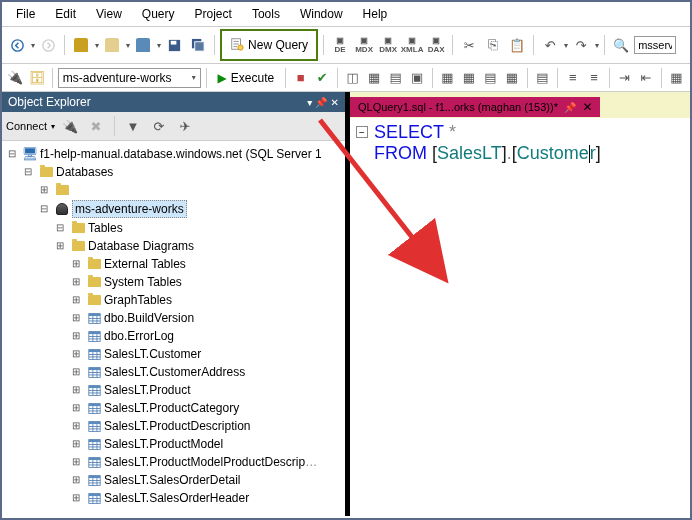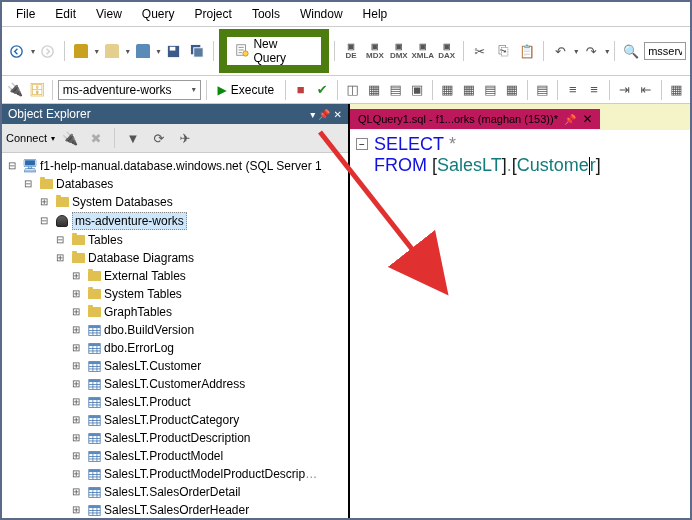--- a/index.html
+++ b/index.html
@@ -7,31 +7,31 @@
   
   .menubar { display: flex; background: #fff; padding: 2px 4px; border-bottom: 1px solid #ccc; }
   .menubar-item { padding: 3px 10px; cursor: pointer; }
   
   .toolbar { display: flex; align-items: center; padding: 2px 4px; border-bottom: 1px solid #ccc; gap: 2px; min-height: 28px; }
   .tbtn { width: 22px; height: 22px; display: inline-flex; align-items: center; justify-content: center; cursor: pointer; color: #555; font-size: 13px; }
   .tbtn svg { width: 15px; height: 15px; }
   .sep { width: 1px; height: 20px; background: #ccc; margin: 0 3px; }
   .dd-arr { font-size: 8px; margin-left: 1px; color: #555; }
   .newq { display: flex; align-items: center; gap: 4px; padding: 2px 6px; cursor: pointer; height: 24px; }
-  .newq-box { border: 8px solid #4d7c0f; padding: 2px; }
+  .newq-box { border: 2px solid #4d7c0f; padding: 2px; }
   .gicon { width: 14px; height: 14px; display: inline-block; background: #4a6; border-radius: 2px 2px 0 0; position: relative; }
   .gicon.blue { background: #5a8ab8; }
   .gicon.gold { background: #c9a020; }
   .db-combo { display: flex; align-items: center; border: 1px solid #999; padding: 1px 4px; height: 20px; width: 160px; justify-content: space-between; }
   .exec-btn { display: flex; align-items: center; gap: 4px; padding: 2px 6px; cursor: pointer; }
   .exec-tri { color: #0a8a0a; font-size: 12px; }
   .textin { border: 1px solid #999; padding: 1px 3px; height: 18px; font-size: 11px; }
   
   .main { display: flex; height: calc(100% - 92px); }
-  .oe-panel { width: 348px; border-right: 2px solid #000000; display: flex; flex-direction: column; background: #f0f0f0; }
+  .oe-panel { width: 348px; border-right: 5px solid #000000; display: flex; flex-direction: column; background: #f0f0f0; }
   .oe-title { background: #3a5a7a; color: #fff; padding: 3px 6px; display: flex; align-items: center; justify-content: space-between; font-size: 12px; }
   .oe-title-ctrls { display: flex; gap: 3px; }
   .oe-title-ctrls span { cursor: pointer; font-size: 10px; }
   .oe-tb { background: #e8e8e8; padding: 3px 4px; display: flex; align-items: center; gap: 4px; border-bottom: 1px solid #ccc; font-size: 11px; }
   .oe-tree { flex: 1; background: #fff; padding: 4px 2px; overflow: hidden; }
   .tree-row { display: flex; align-items: center; padding: 1px 0; white-space: nowrap; line-height: 16px; }
   .tree-row.sel .label { background: #cee6fa; border: 1px dotted #888; padding: 0 2px; }
   .ind { display: inline-block; }
   .exp { width: 12px; display: inline-flex; cursor: pointer; color: #555; }
   .exp.minus::before { content: "⊟"; font-size: 10px; }
@@ -218,21 +218,20 @@
             <span class="folder"></span>
           </span>
           <span class="label">Databases</span>
         </div>
       <div class="tree-row">
           <span class="ind" style="width:36px"></span>
           <span class="exp plus"></span>
           <span class="ticon">
             <span class="folder"></span>
           </span>
-          <span class="label">System Databases</span>
         </div>
       <div class="tree-row sel">
           <span class="ind" style="width:36px"></span>
           <span class="exp minus"></span>
           <span class="ticon">
             <span class="dbicon sel"></span>
           </span>
           <span class="label">ms-adventure-works</span>
         </div>
       <div class="tree-row">

